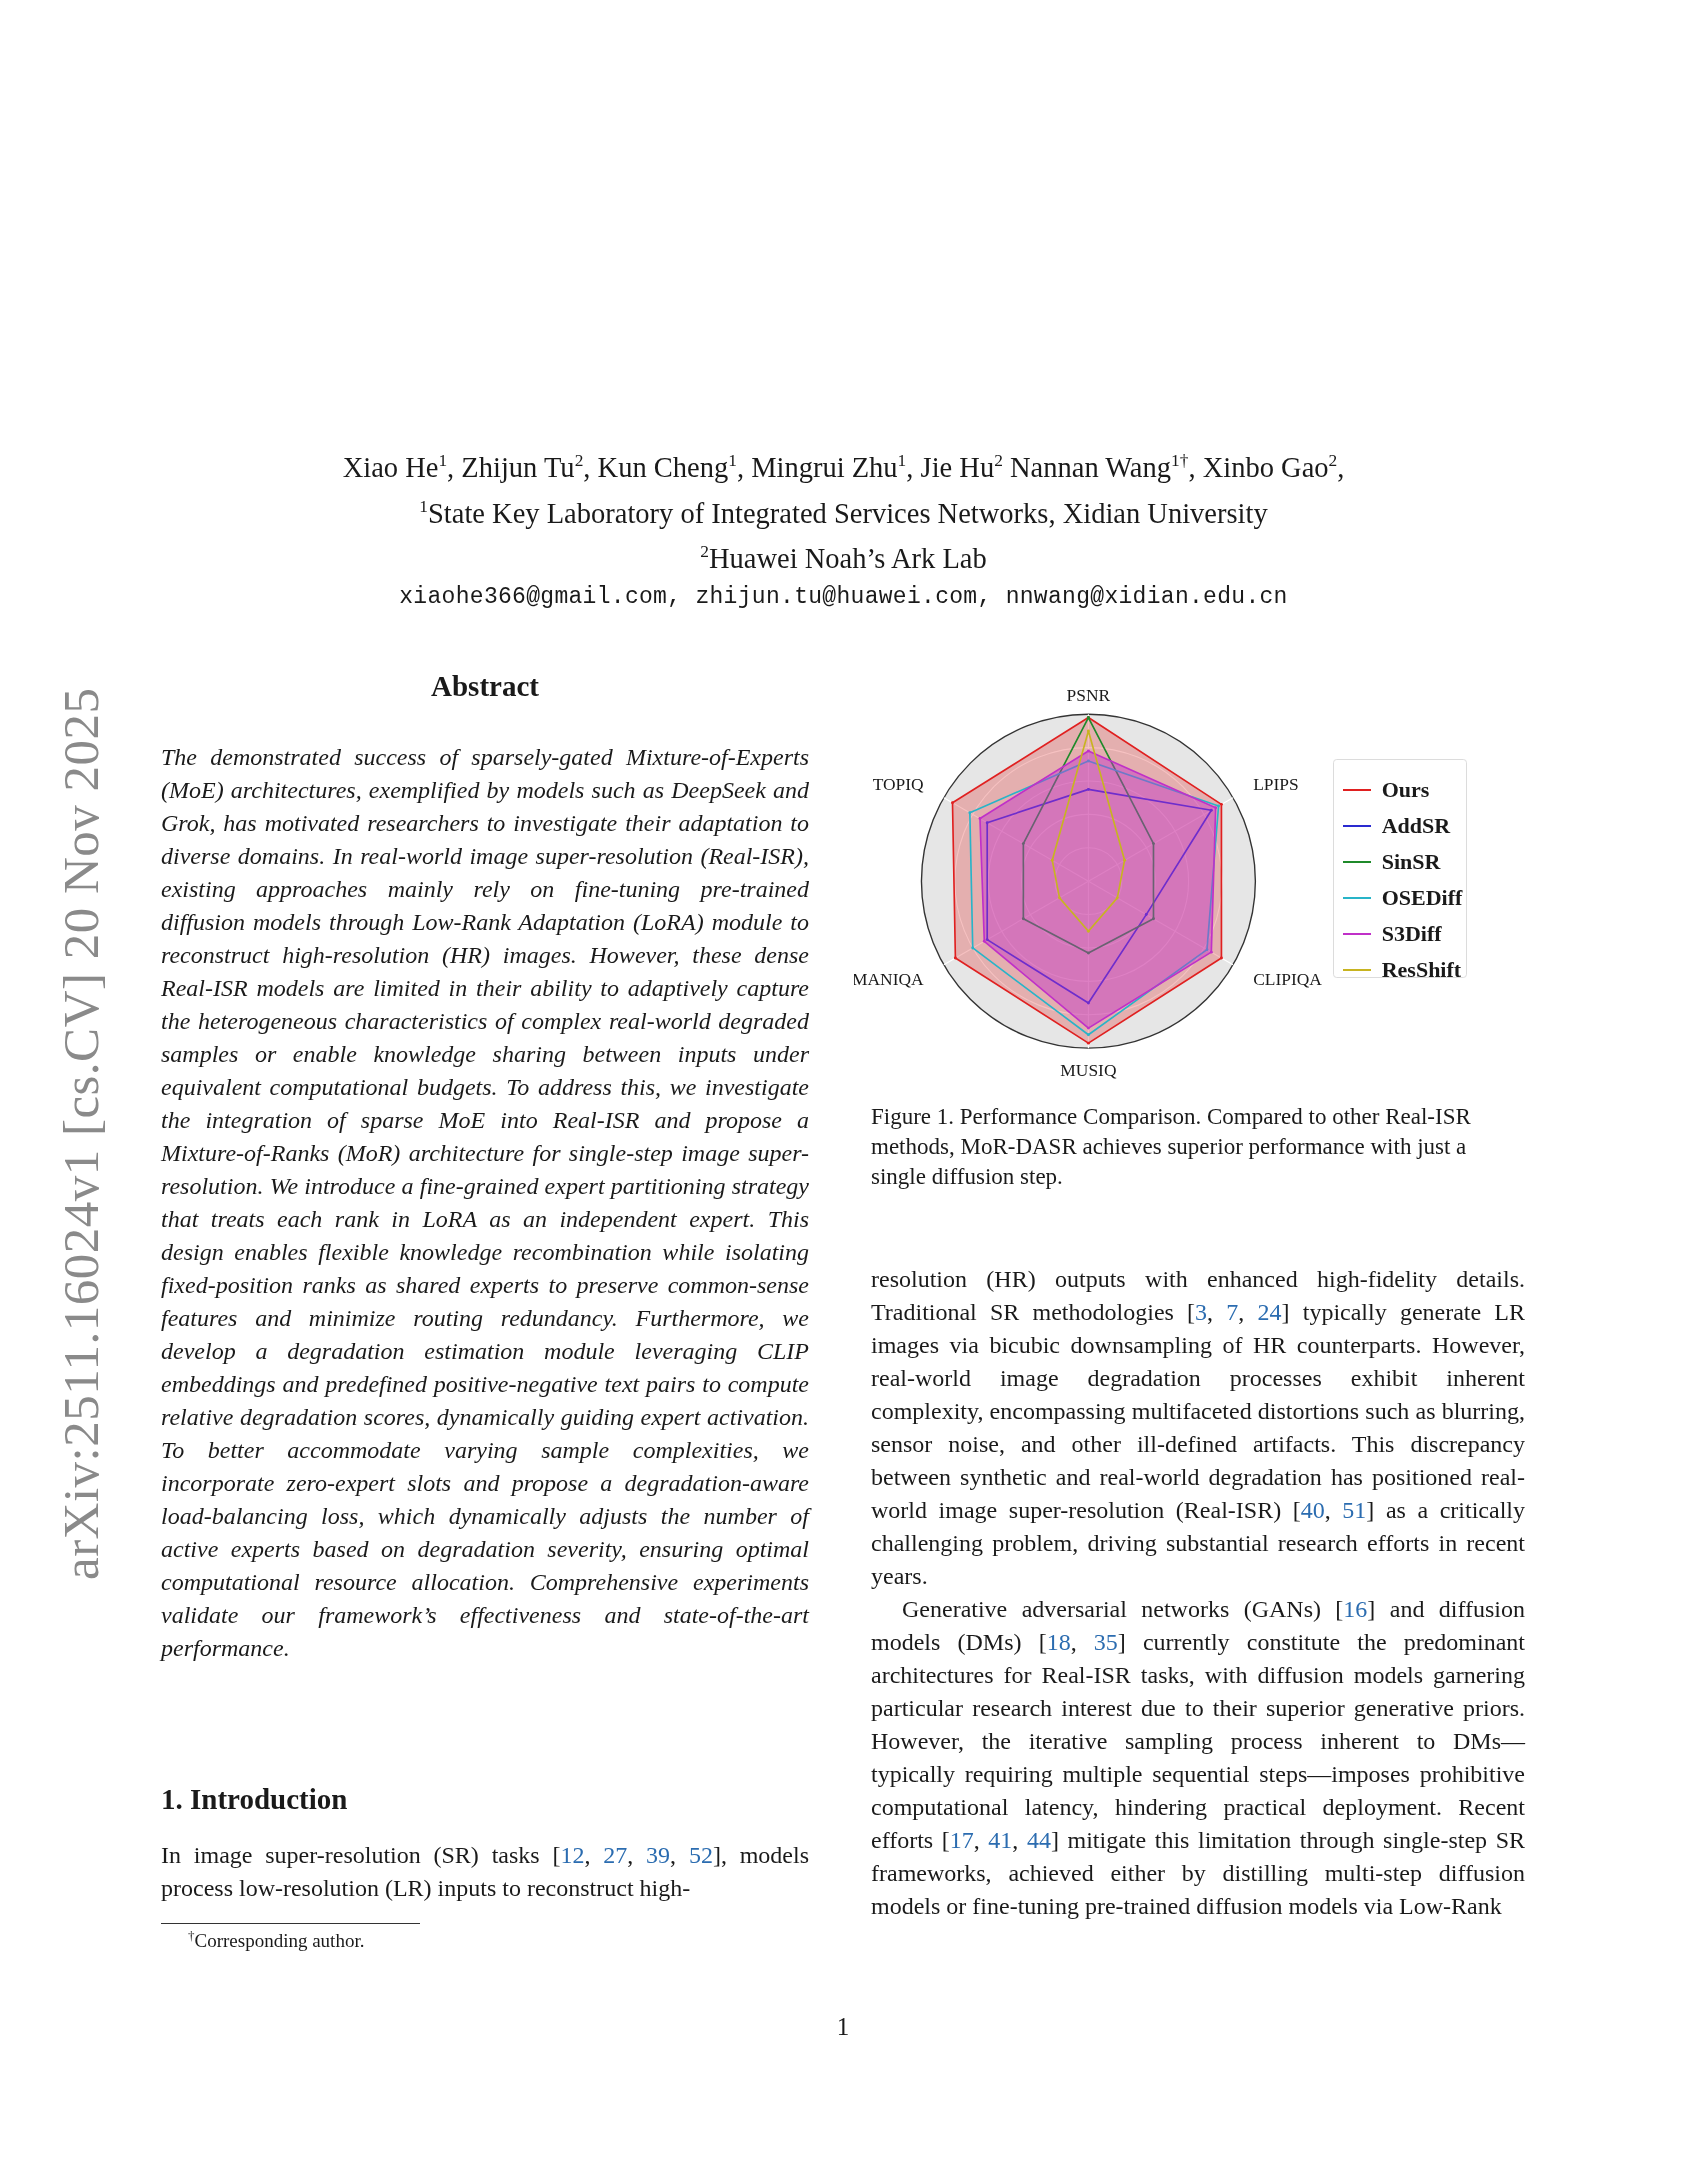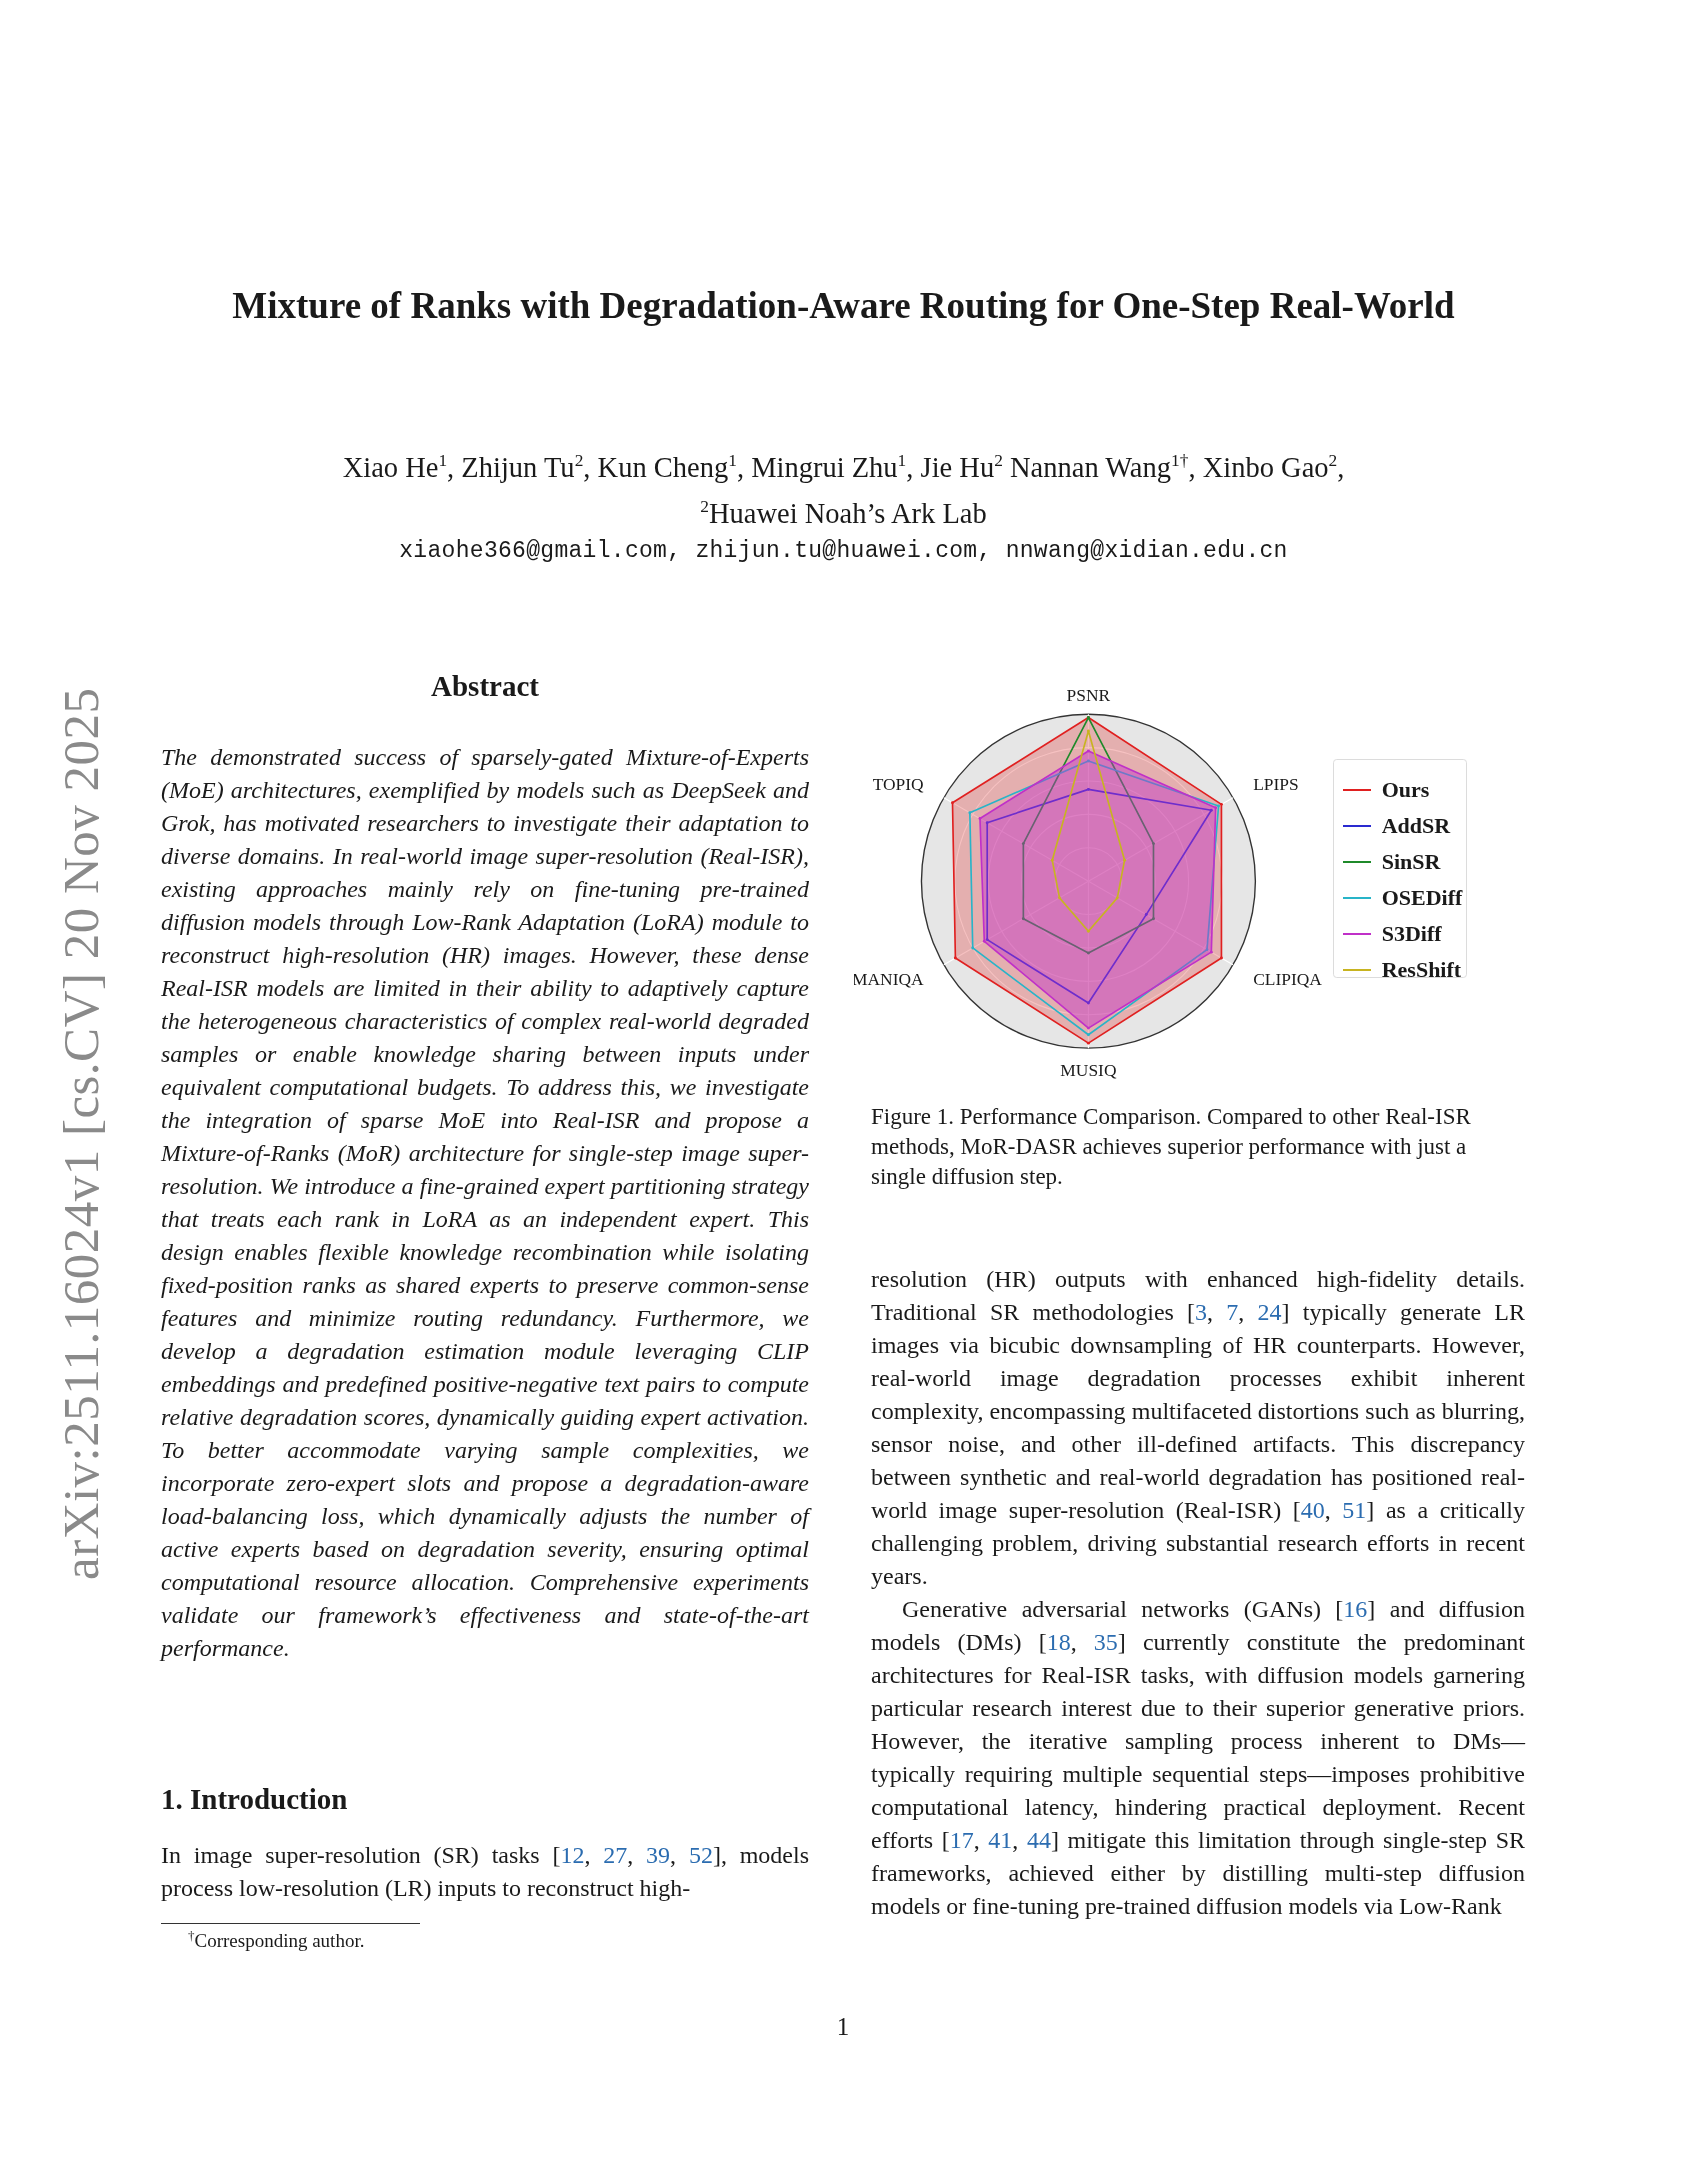--- a/index.html
+++ b/index.html
@@ -28,25 +28,25 @@
   .leg-item { position: absolute; left: 9.2px; height: 27.5px; display: flex; align-items: center; font-size: 22px; font-weight: bold; }
   .leg-line { width: 27.5px; height: 1.8px; margin-right: 11px; }
   .axis-label { font-family: "Liberation Serif", serif; font-size: 19px; fill: #1a1a1a; }
 </style>
 </head>
 <body>
 
 <div id="arxiv-stamp" class="abs">arXiv:2511.16024v1  [cs.CV]  20 Nov 2025</div>
 
 <div id="title" class="abs">
-  <div>Mixture of Ranks with Degradation-Aware Routing for One-Step Real-World</div>
 </div>
 
 <div id="authors" class="abs">
   <div id="author-names"><span>Xiao He</span><sup>1</sup>, <span>Zhijun Tu</span><sup>2</sup>, <span>Kun Cheng</span><sup>1</sup>, <span>Mingrui Zhu</span><sup>1</sup>, <span>Jie Hu</span><sup>2</sup> <span>Nannan Wang</span><sup>1†</sup>, <span>Xinbo Gao</span><sup>2</sup>,</div>
+  <div><sup>1</sup><span>State Key Laboratory of Integrated Services Networks, Xidian University</span></div>
   <div><sup>2</sup><span>Huawei Noah’s Ark Lab</span></div>
   <div class="email">xiaohe366@gmail.com, zhijun.tu@huawei.com, nnwang@xidian.edu.cn</div>
 </div>
 
 <div id="abstract-heading" class="abs">Abstract</div>
 <div id="abstract-body" class="abs">The demonstrated success of sparsely-gated Mixture-of-Experts (MoE) architectures, exemplified by models such as DeepSeek and Grok, has motivated researchers to investigate their adaptation to diverse domains. In real-world image super-resolution (Real-ISR), existing approaches mainly rely on fine-tuning pre-trained diffusion models through Low-Rank Adaptation (LoRA) module to reconstruct high-resolution (HR) images. However, these dense Real-ISR models are limited in their ability to adaptively capture the heterogeneous characteristics of complex real-world degraded samples or enable knowledge sharing between inputs under equivalent computational budgets. To address this, we investigate the integration of sparse MoE into Real-ISR and propose a Mixture-of-Ranks (MoR) architecture for single-step image super-resolution. We introduce a fine-grained expert partitioning strategy that treats each rank in LoRA as an independent expert. This design enables flexible knowledge recombination while isolating fixed-position ranks as shared experts to preserve common-sense features and minimize routing redundancy. Furthermore, we develop a degradation estimation module leveraging CLIP embeddings and predefined positive-negative text pairs to compute relative degradation scores, dynamically guiding expert activation. To better accommodate varying sample complexities, we incorporate zero-expert slots and propose a degradation-aware load-balancing loss, which dynamically adjusts the number of active experts based on degradation severity, ensuring optimal computational resource allocation. Comprehensive experiments validate our framework’s effectiveness and state-of-the-art performance.</div>
 
 <div id="intro-heading" class="abs">1. Introduction</div>
 <div id="intro-body" class="abs">
   <span>In image super-resolution (SR) tasks [</span><span id="intro-cites"><span class="cite">12</span>, <span class="cite">27</span>, <span class="cite">39</span>, <span class="cite">52</span></span><span>], models process low-resolution (LR) inputs to reconstruct high-</span>

